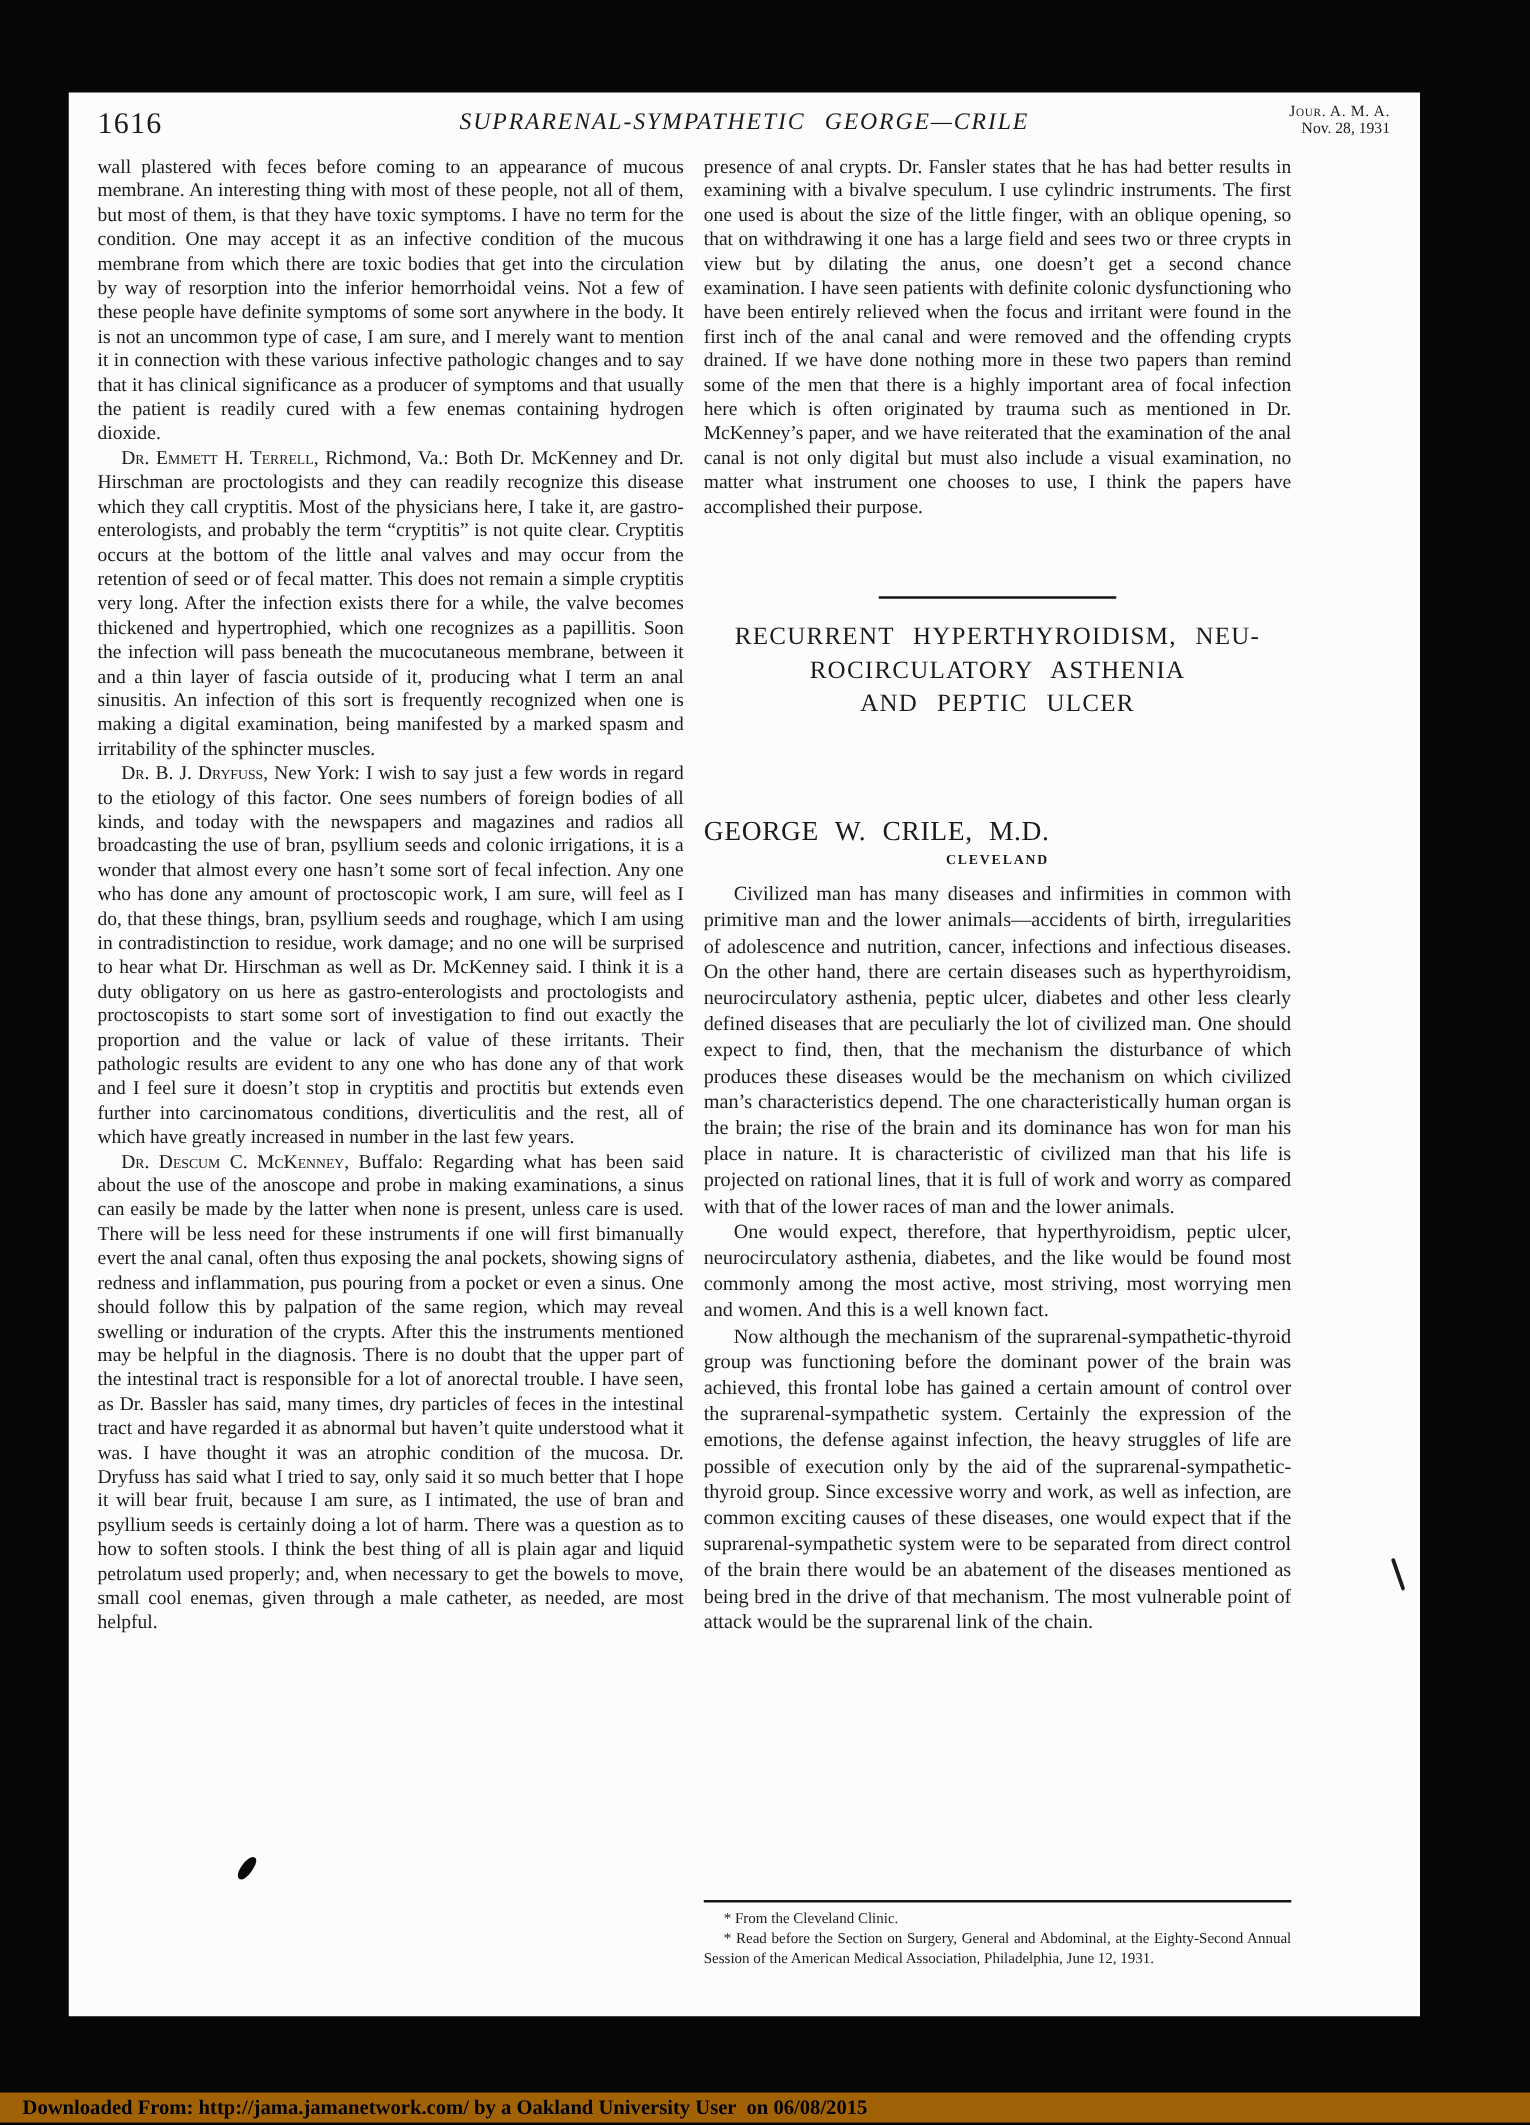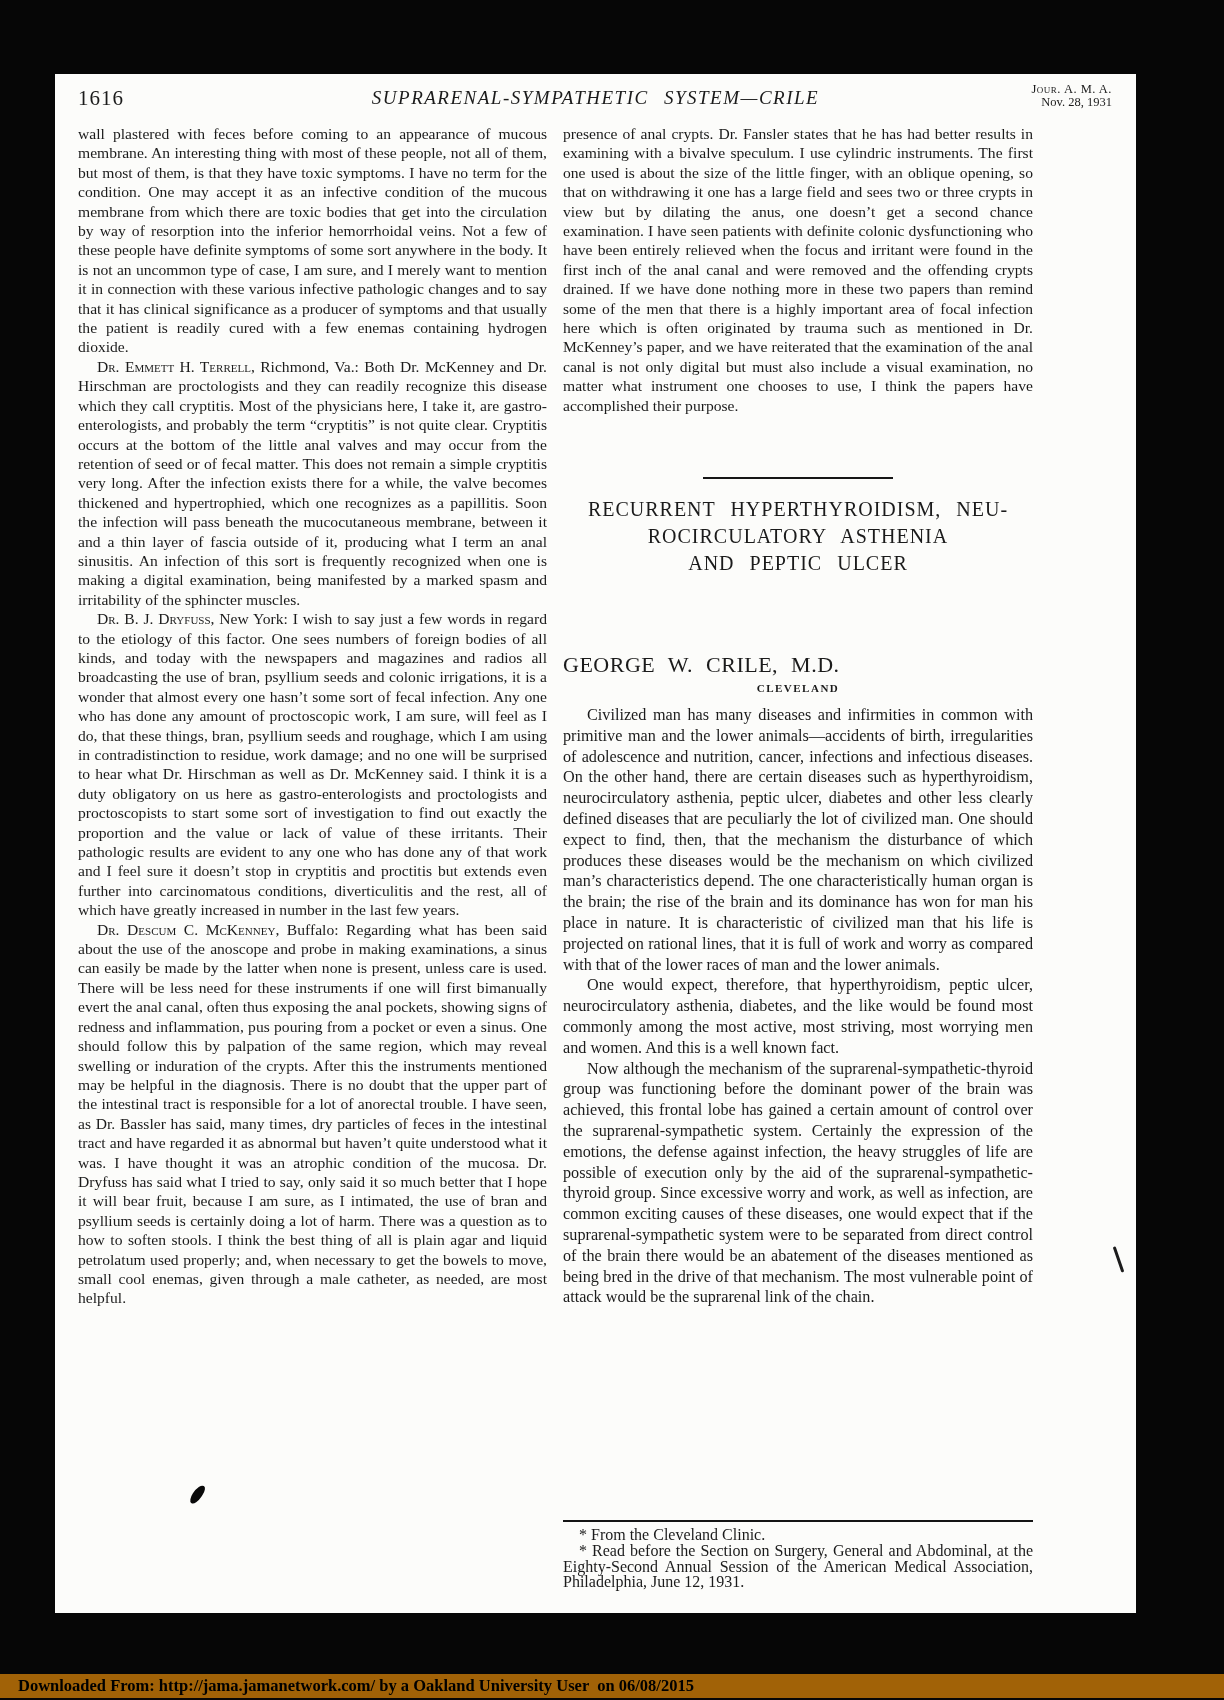--- a/index.html
+++ b/index.html
@@ -17,21 +17,21 @@
   .page {
     position:absolute; left:55px; top:74px;
     width:1081px; height:1539px;
     background:#fcfcfa;
   }
 
   
   .page-header { position:absolute; left:0; top:0; width:100%; height:48px; }
   .page-num {
     position:absolute; left:23px; top:12px;
-    font-size:21px; letter-spacing:1px;
+    font-size:24px; letter-spacing:1px;
   }
   .running-title {
     position:absolute; left:0; top:13px; width:100%;
     text-align:center;
     font-style:italic; font-size:19px;
     letter-spacing:1.5px; word-spacing:9px;
   }
   .journal-ref {
     position:absolute; right:24px; top:9px;
     text-align:right; font-size:12.5px; line-height:13px;
@@ -90,21 +90,21 @@
     margin:0; text-align:justify;
     font-size:16.2px; line-height:20.8px;
     text-indent:24px;
   }
 
   
   .footnote-block { position:absolute; top:1396px; left:0; right:0; }
   .footnote-rule { border-top:2px solid #141414; margin-bottom:5px; }
   .footnote {
     margin:0; text-align:justify;
-    font-size:16px; line-height:15.8px;
+    font-size:12px; line-height:15.8px;
     text-indent:16px;
   }
 
   
   .ink-mark {
     position:absolute; left:193px; top:1484px;
     width:9px; height:21px;
     background:#0a0a0a;
     border-radius:60% 40% 55% 45%;
     transform:rotate(33deg);
@@ -132,21 +132,21 @@
 </style>
 </head>
 <body>
 
 <div class="stage">
 
   <div class="page">
 
     <div class="page-header">
       <span class="page-num">1616</span>
-      <span class="running-title">SUPRARENAL-SYMPATHETIC SYSTEM—CRILE</span>
+      <span class="running-title">SUPRARENAL-SYMPATHETIC GEORGE—CRILE</span>
       <span class="journal-ref">
         <span class="jname">Jour. A. M. A.</span><br>
         <span>Nov. 28, 1931</span>
       </span>
     </div>
 
     <div class="col col-left">
 
         <p class="par no-indent"><span>wall plastered with feces before coming to an appearance of mucous membrane.  An interesting thing with most of these people, not all of them, but most of them, is that they have toxic symptoms.  I have no term for the condition.  One may accept it as an infective condition of the mucous membrane from which there are toxic bodies that get into the circulation by way of resorption into the inferior hemorrhoidal veins. Not a few of these people have definite symptoms of some sort anywhere in the body.  It is not an uncommon type of case, I am sure, and I merely want to mention it in connection with these various infective pathologic changes and to say that it has clinical significance as a producer of symptoms and that usually the patient is readily cured with a few enemas containing hydrogen dioxide.</span></p>
 

